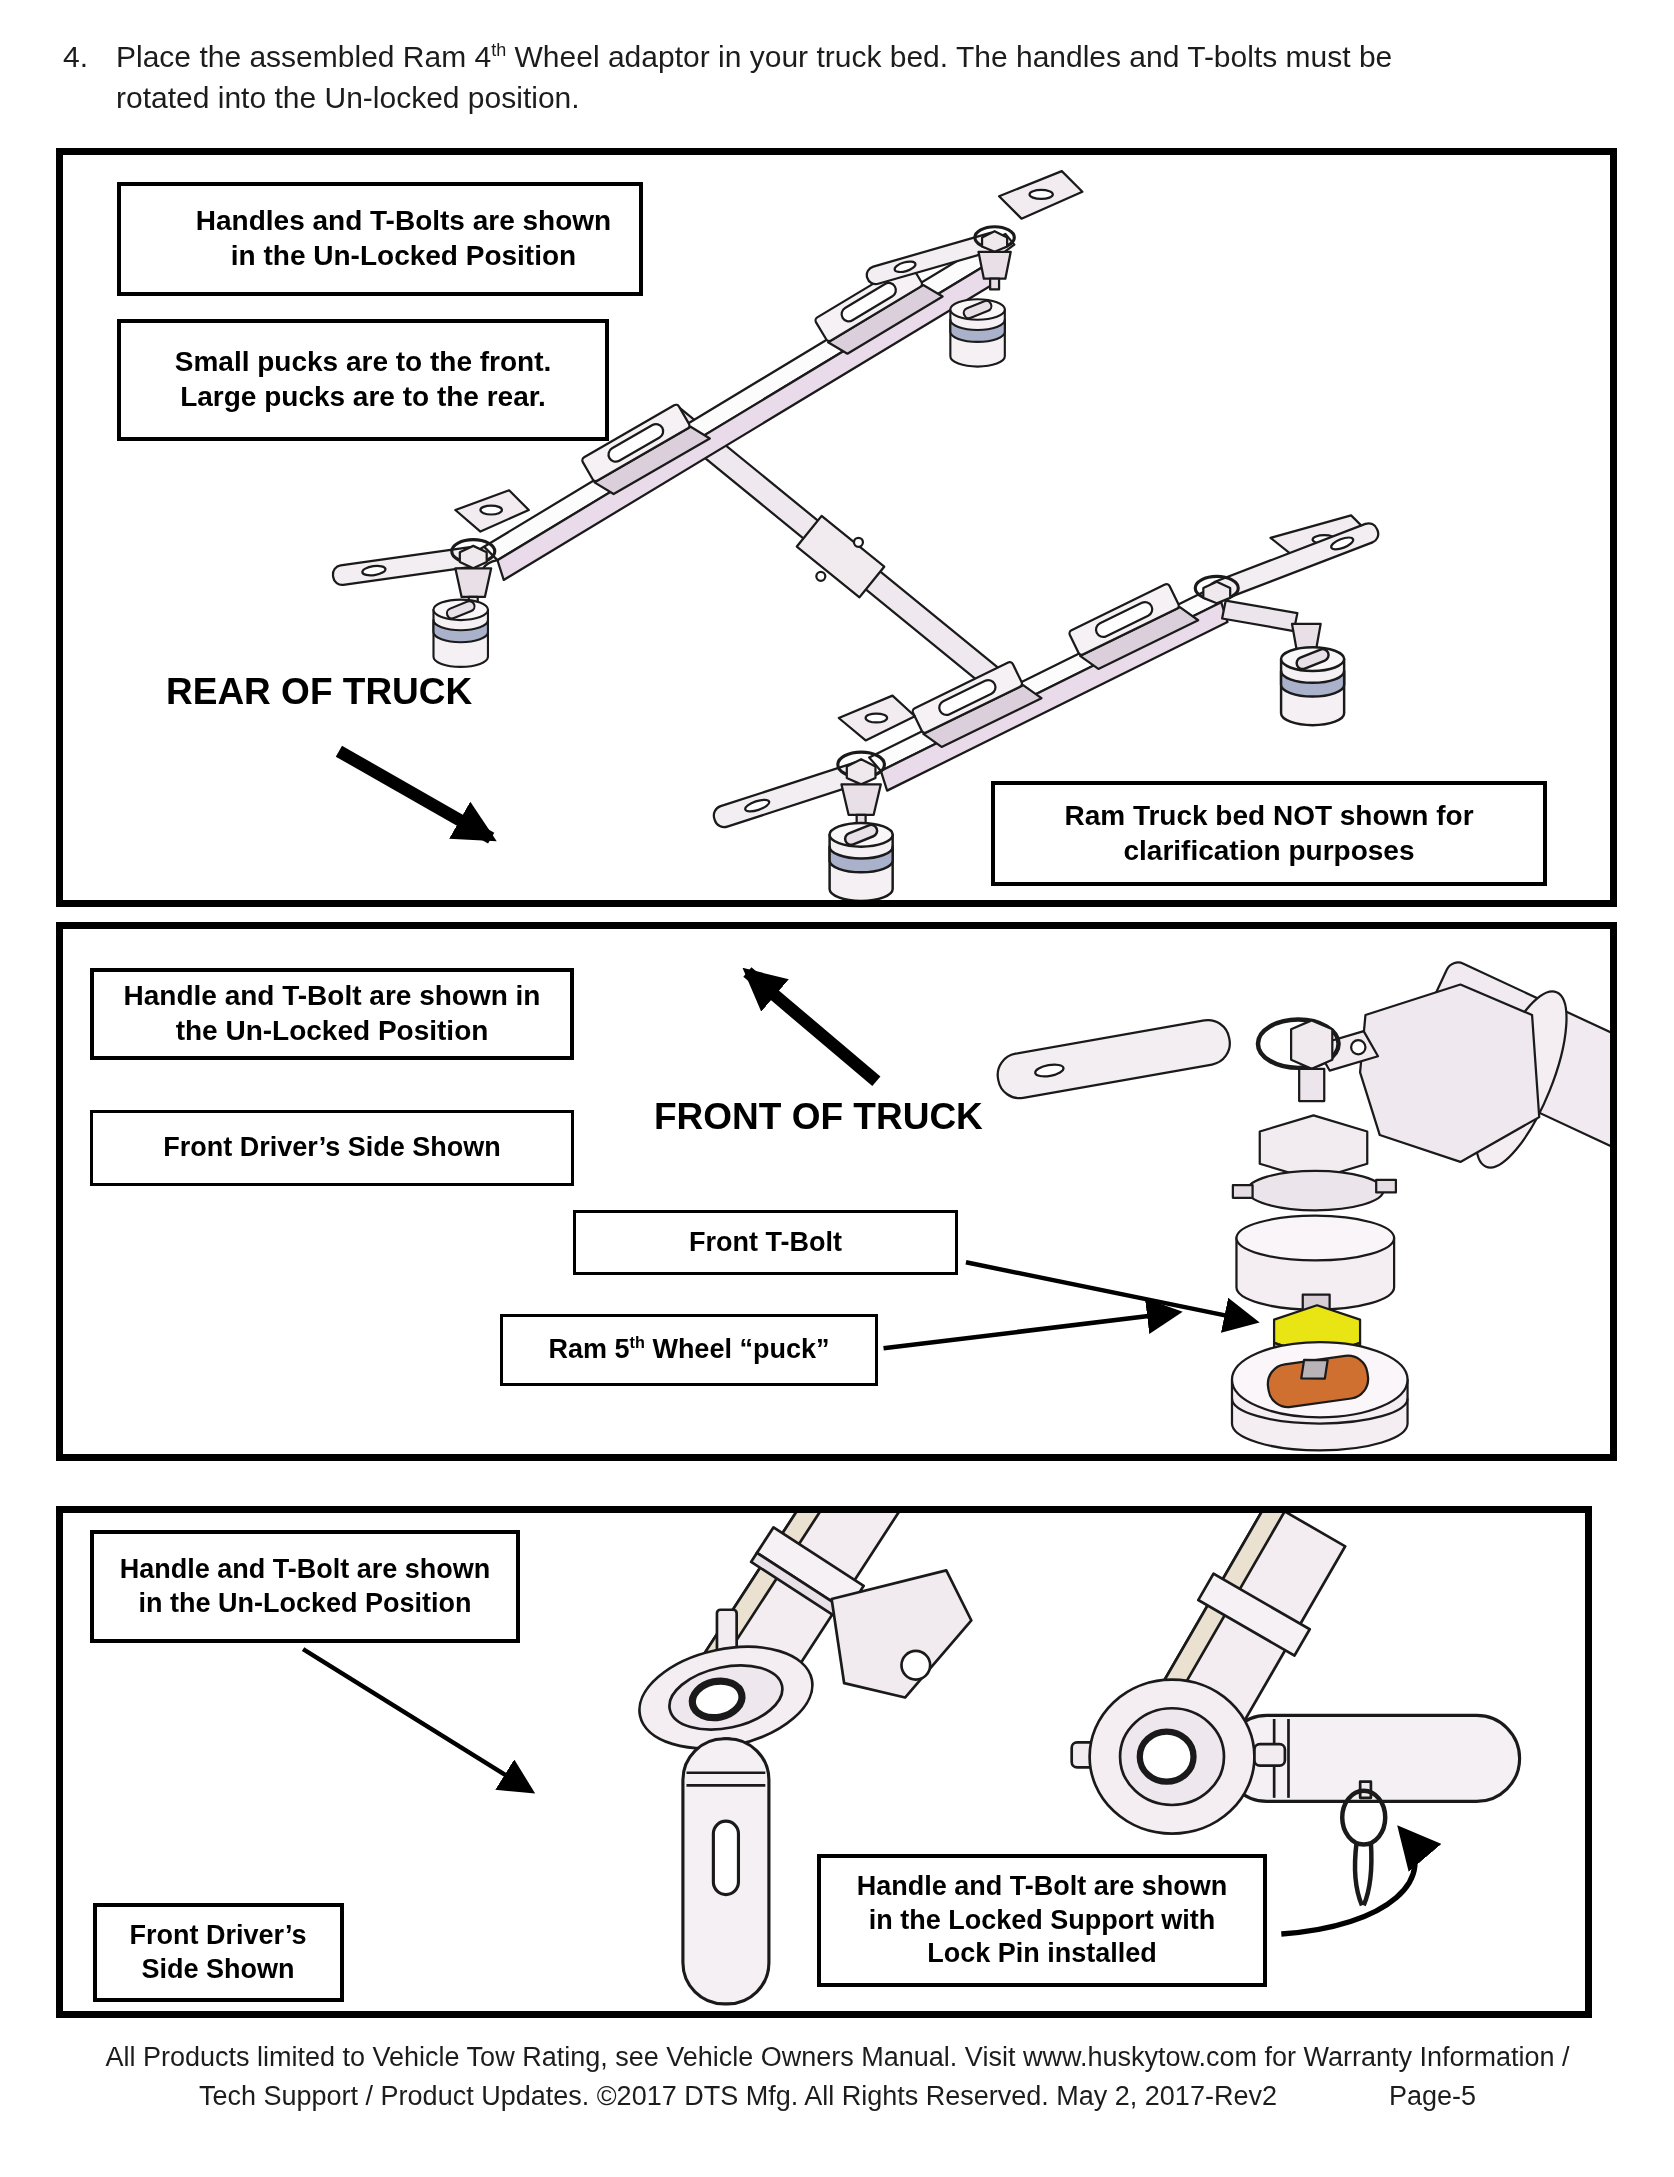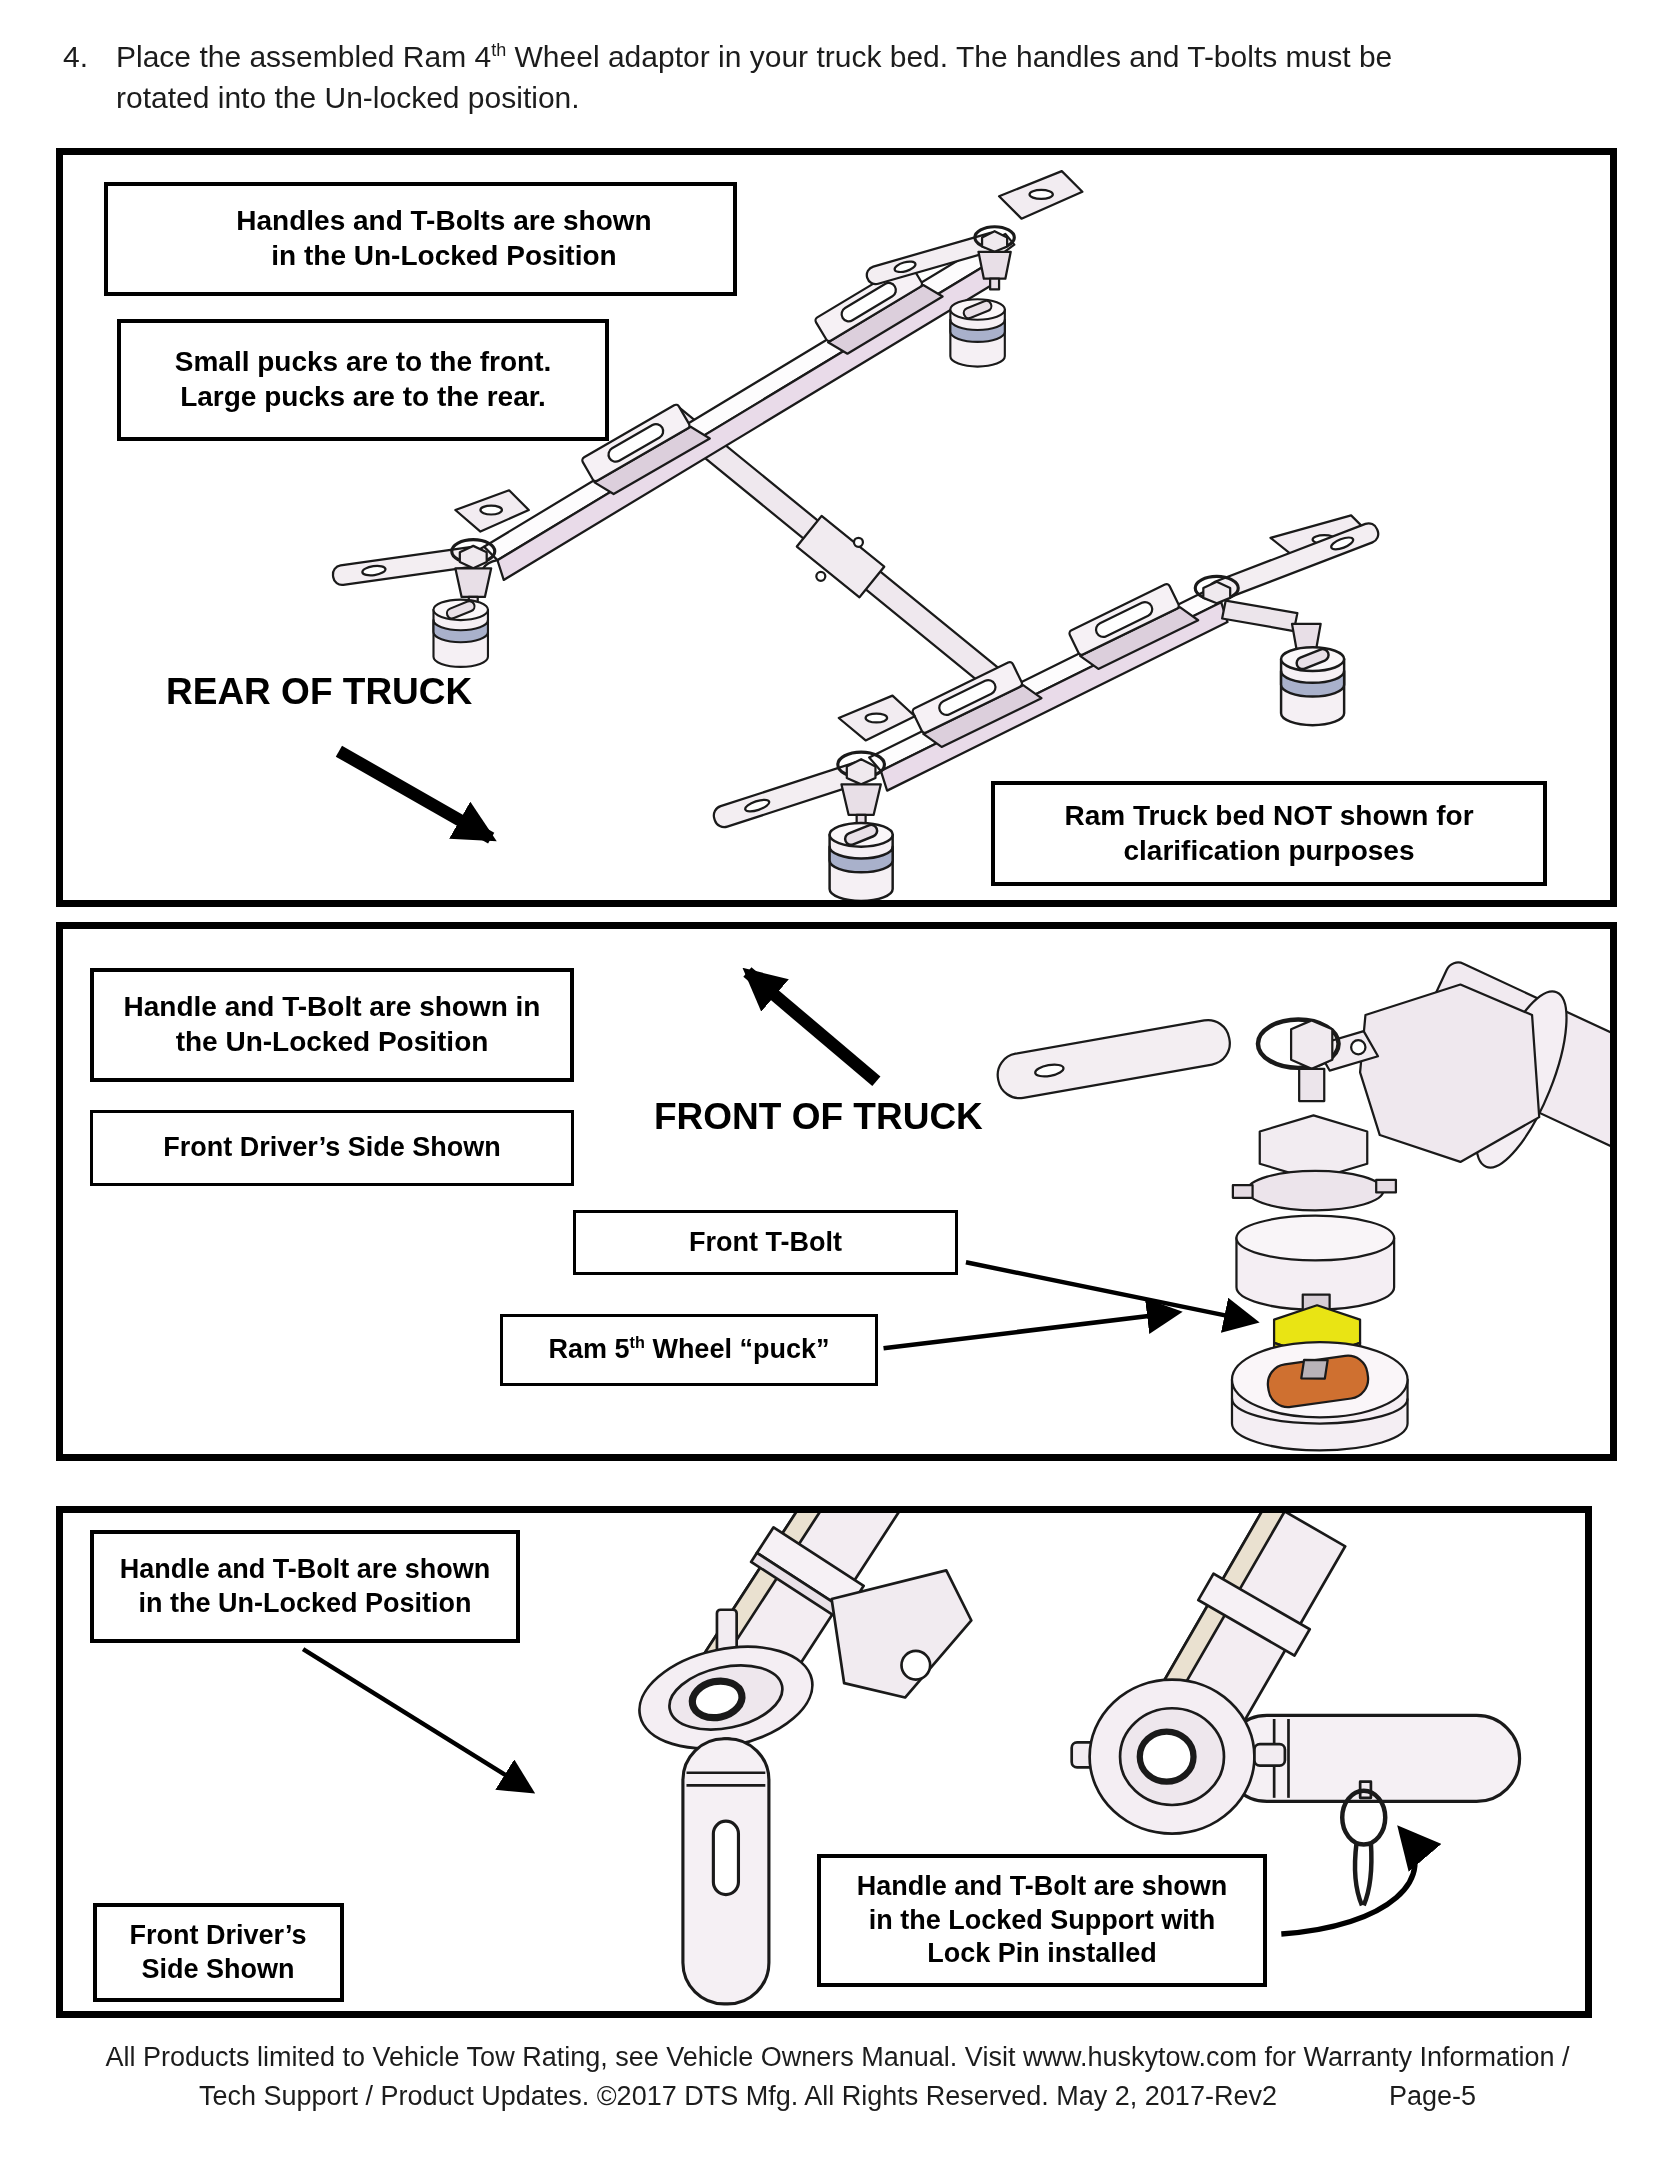--- a/index.html
+++ b/index.html
@@ -141,21 +141,21 @@
           <g transform="translate(100,40)">
               <polygon points="-16,-4 16,-4 11,24 -11,24" fill="#e8dfe7"></polygon>
             </g>
         </g>
         <use href="#puck" transform="translate(1395,592) scale(1.1)"></use>
       </g>
 
       <line x1="308" y1="665" x2="478" y2="762" stroke="#000" stroke-width="14" marker-end="url(#ah)"></line>
     </svg>
 
-    <div class="callout" style="left:41px; top:27px; width:633px; height:114px;padding-left:47px;">
+    <div class="callout" style="left:54px; top:27px; width:526px; height:114px;padding-left:47px;">
       <div>Handles and T-Bolts are shown</div>
       <div>in the Un-Locked Position</div>
     </div>
     <div class="callout" style="left:54px; top:164px; width:492px; height:122px;">
       <div>Small pucks are to the front.</div>
       <div>Large pucks are to the rear.</div>
     </div>
     <div class="biglabel" style="left:103px; top:516px;">REAR OF TRUCK</div>
     <div class="callout" style="left:928px; top:626px; width:556px; height:105px;">
       <div>Ram Truck bed NOT shown for</div>
@@ -218,21 +218,21 @@
             <polygon points="-12,-26 14,-22 8,-2 -18,-6" fill="#b9b3b8"></polygon>
           </g>
         </g>
       </g>
 
       <line x1="908" y1="170" x2="764" y2="48" stroke="#000" stroke-width="14" marker-end="url(#ah)"></line>
       <line x1="1008" y1="372" x2="1330" y2="438" stroke="#000" stroke-width="5" marker-end="url(#ah2)"></line>
       <line x1="916" y1="468" x2="1244" y2="428" stroke="#000" stroke-width="5" marker-end="url(#ah2)"></line>
     </svg>
 
-    <div class="callout" style="left:27px; top:39px; width:484px; height:114px;">
+    <div class="callout" style="left:27px; top:39px; width:484px; height:92px;">
       <div>Handle and T-Bolt are shown in</div>
       <div>the Un-Locked Position</div>
     </div>
     <div class="callout thin" style="left:27px; top:181px; width:484px; height:76px;">
       <div>Front Driver’s Side Shown</div>
     </div>
     <div class="biglabel" style="left:591px; top:167px;">FRONT OF TRUCK</div>
     <div class="callout thin" style="left:510px; top:281px; width:385px; height:65px;">
       <div>Front T-Bolt</div>
     </div>

